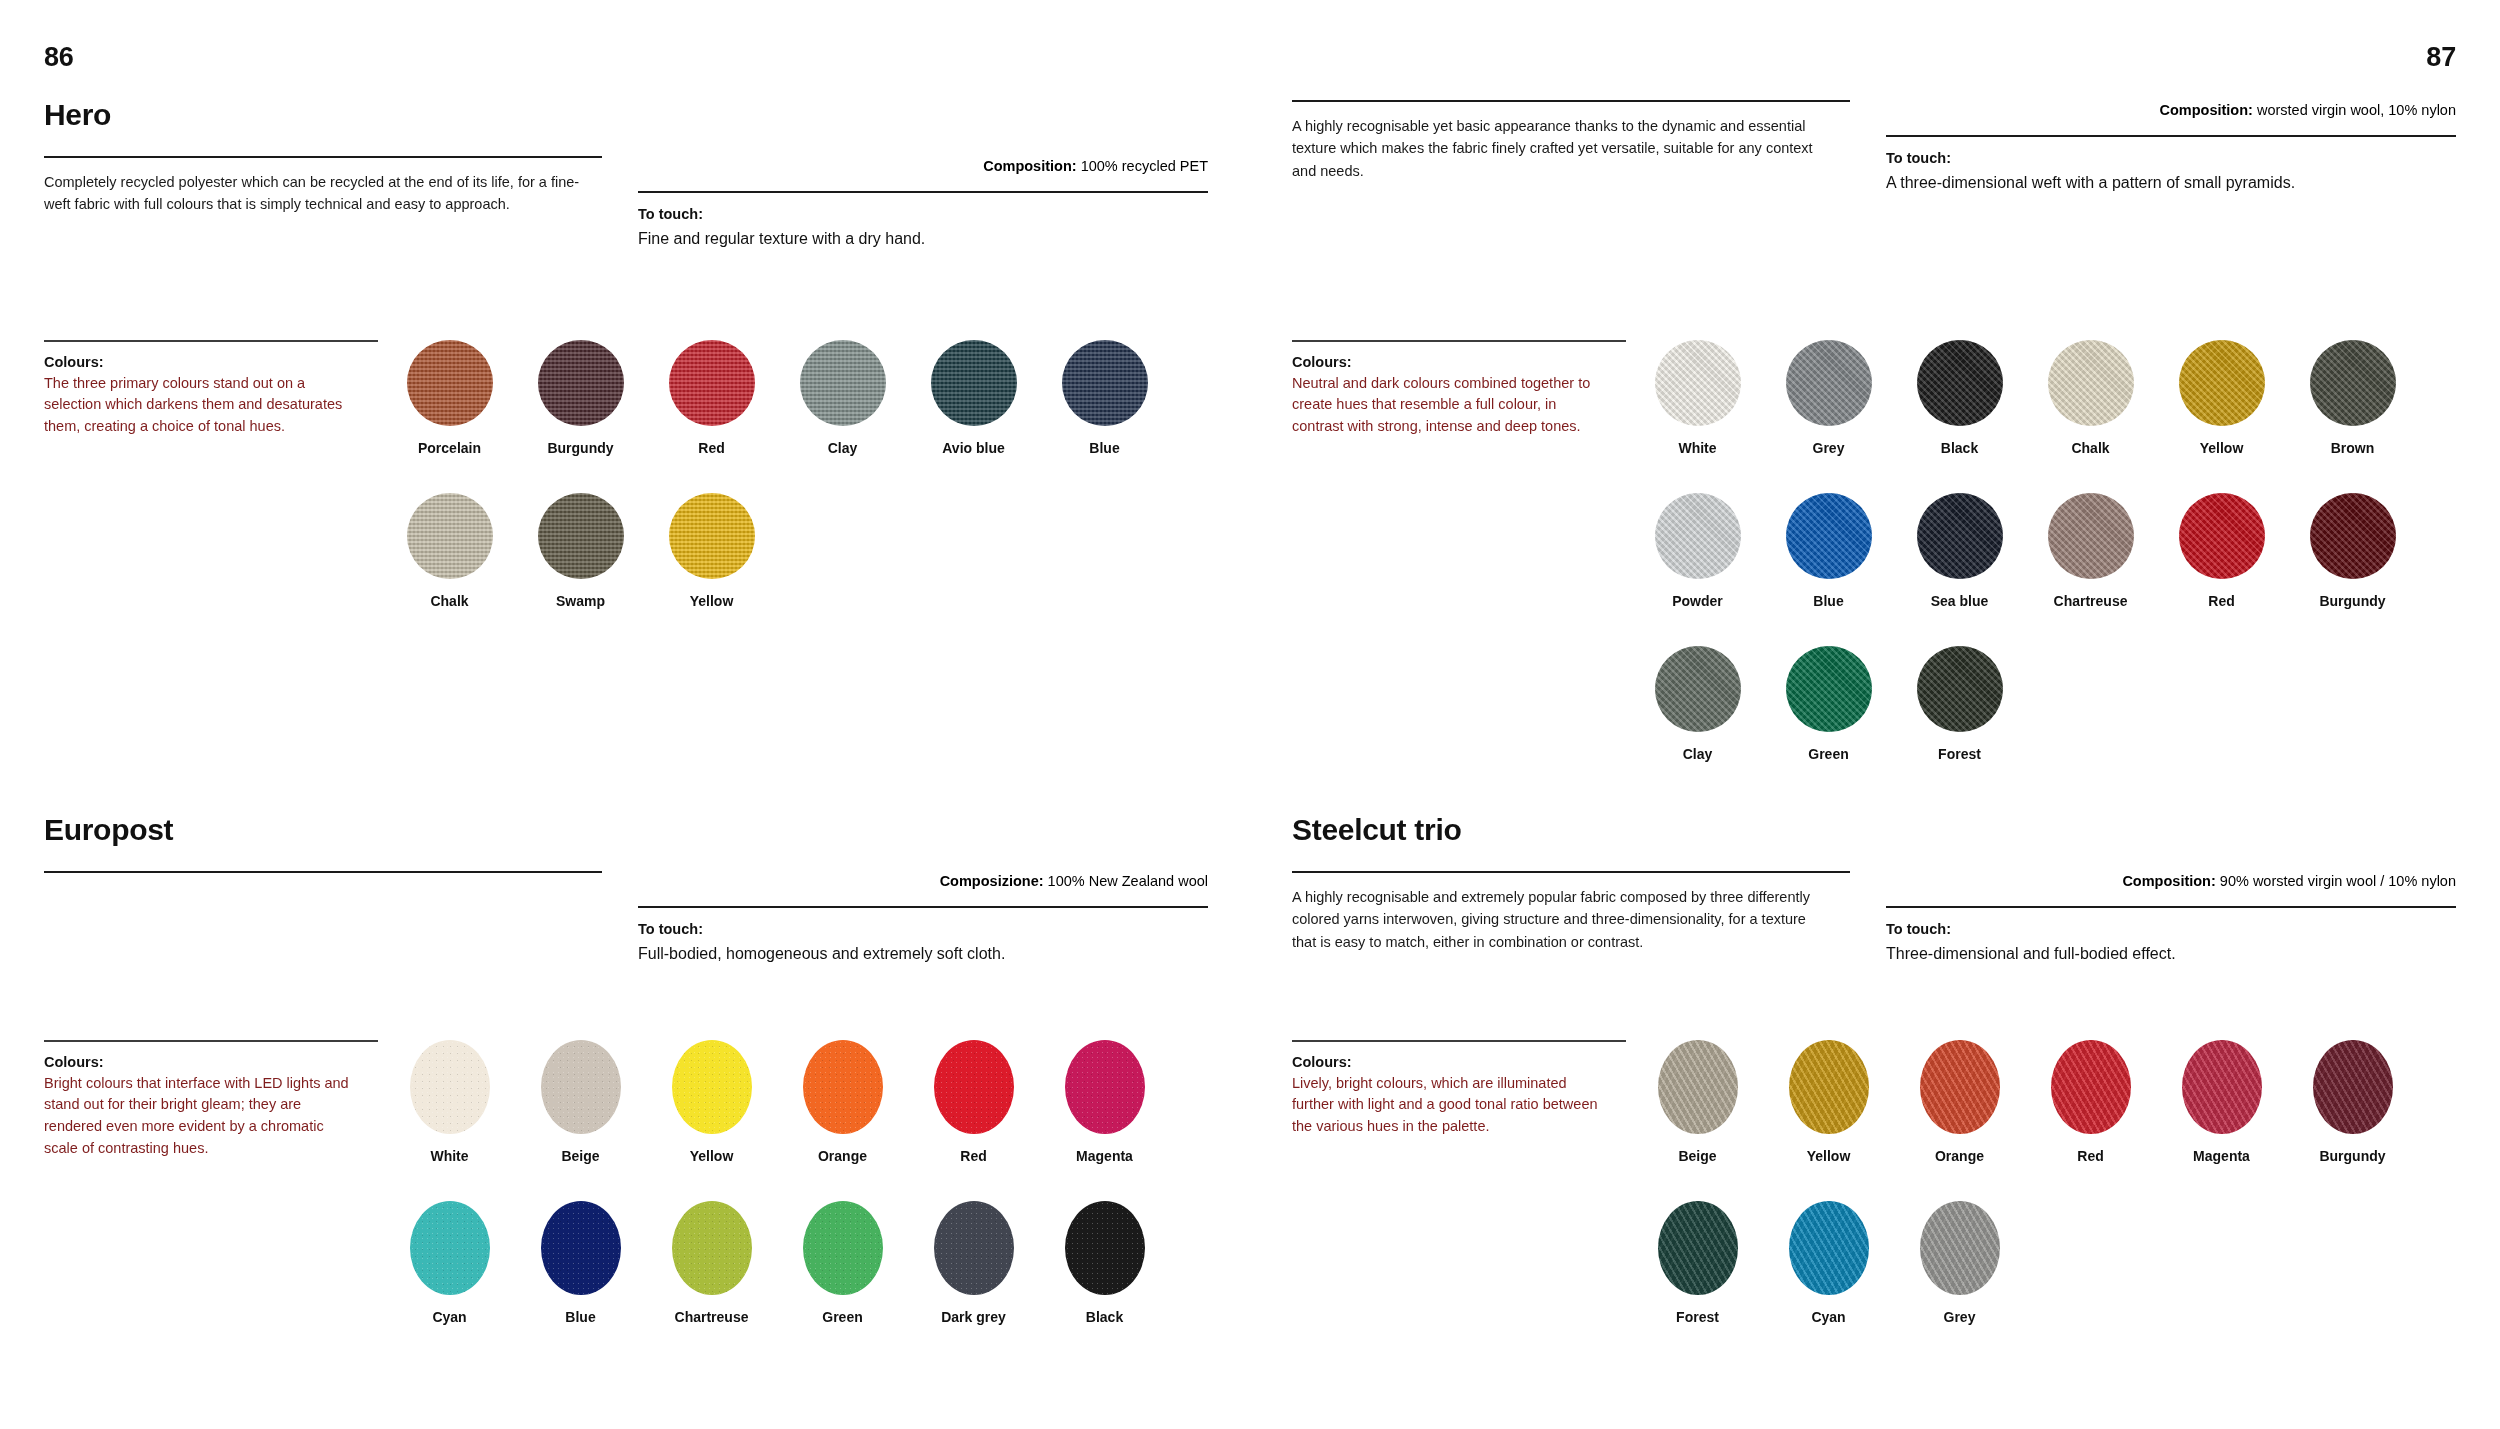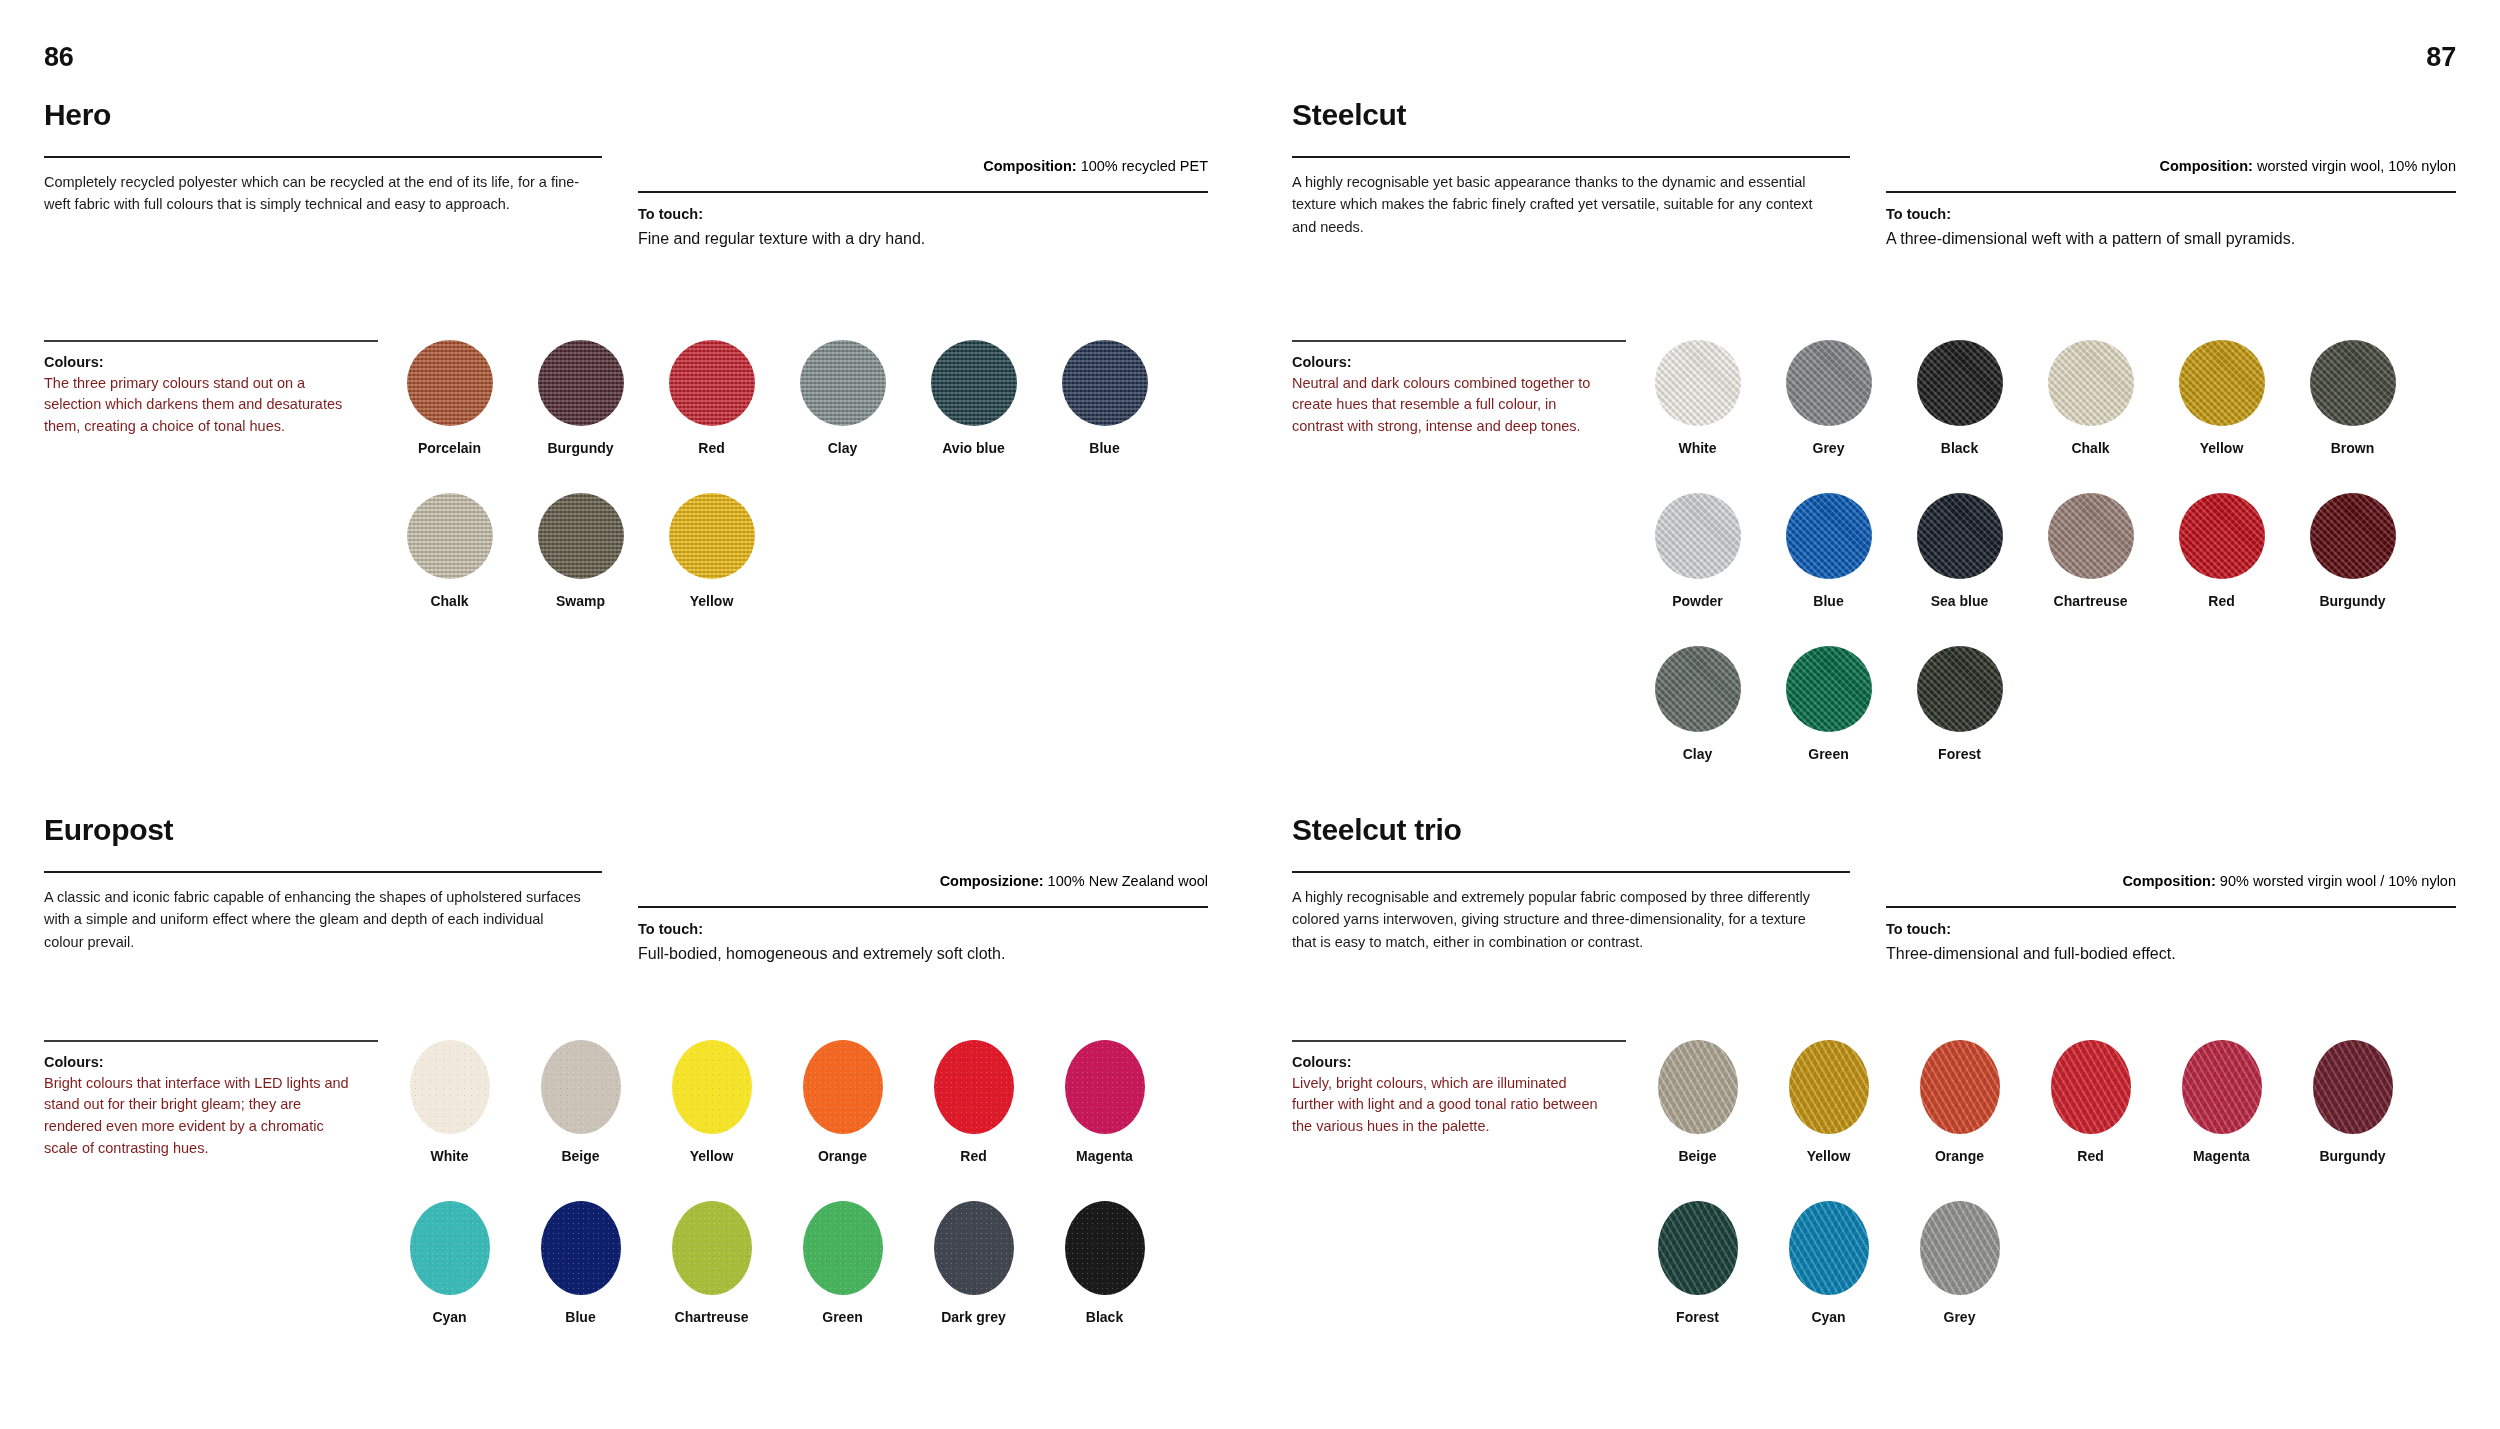--- a/index.html
+++ b/index.html
@@ -259,21 +259,20 @@
             </div>
           </div>
       </div>
     </div>
 
     <div class="fabric" style="top:815px;">
       <h2 class="fabric-title">Europost</h2>
       <div class="cols">
         <div class="col-desc">
           <div class="rule"></div>
-          <p class="desc-text">A classic and iconic fabric capable of enhancing the shapes of upholstered surfaces with a simple and uniform effect where the gleam and depth of each individual colour prevail.</p>
         </div>
         <div class="col-spec">
           <p class="spec-comp"><b>Composizione:</b> <span>100% New Zealand wool</span></p>
           <div class="rule"></div>
           <p class="spec-touch-label">To touch:</p>
           <p class="spec-touch-text">Full-bodied, homogeneous and extremely soft cloth.</p>
         </div>
       </div>
     </div>
 
@@ -359,21 +358,20 @@
             </div>
           </div>
       </div>
     </div>
   </div>
 
   <div class="page page-right">
     <div class="page-number">87</div>
 
     <div class="fabric" style="top:100px;">
-      <h2 class="fabric-title">Steelcut</h2>
       <div class="cols">
         <div class="col-desc">
           <div class="rule"></div>
           <p class="desc-text">A highly recognisable yet basic appearance thanks to the dynamic and essential texture which makes the fabric finely crafted yet versatile, suitable for any context and needs.</p>
         </div>
         <div class="col-spec">
           <p class="spec-comp"><b>Composition:</b> <span>worsted virgin wool, 10% nylon</span></p>
           <div class="rule"></div>
           <p class="spec-touch-label">To touch:</p>
           <p class="spec-touch-text">A three-dimensional weft with a pattern of small pyramids.</p>

